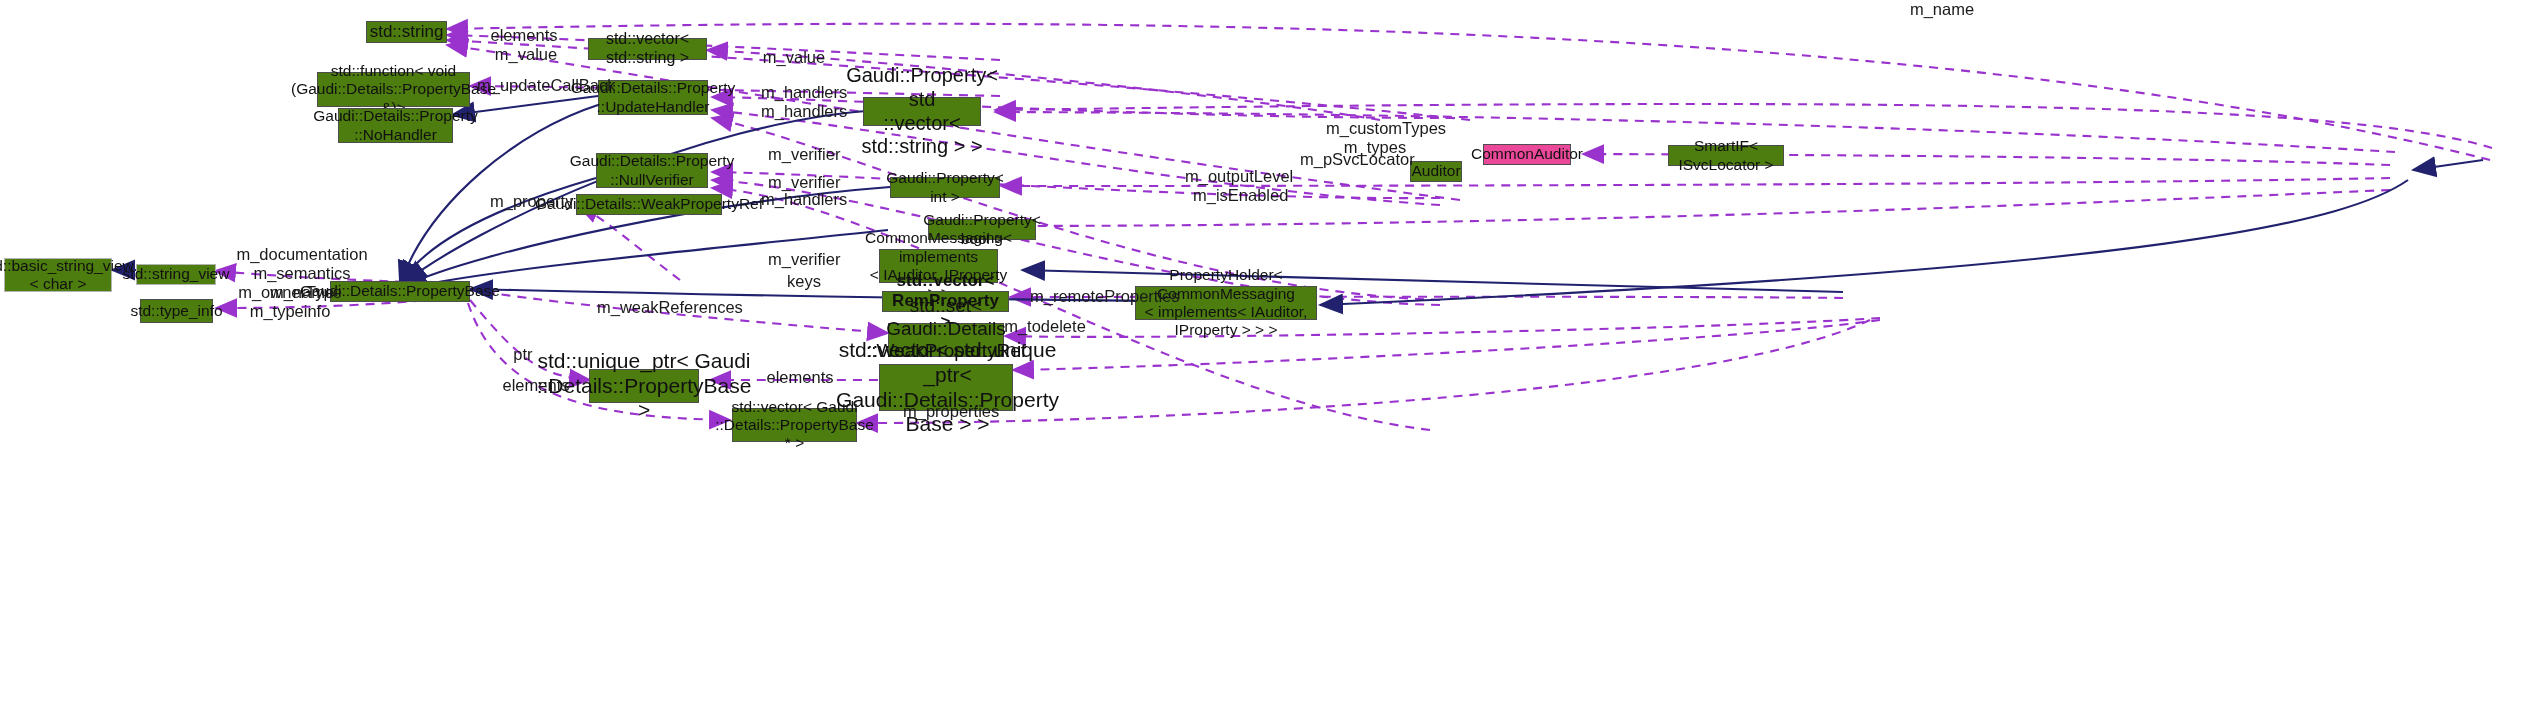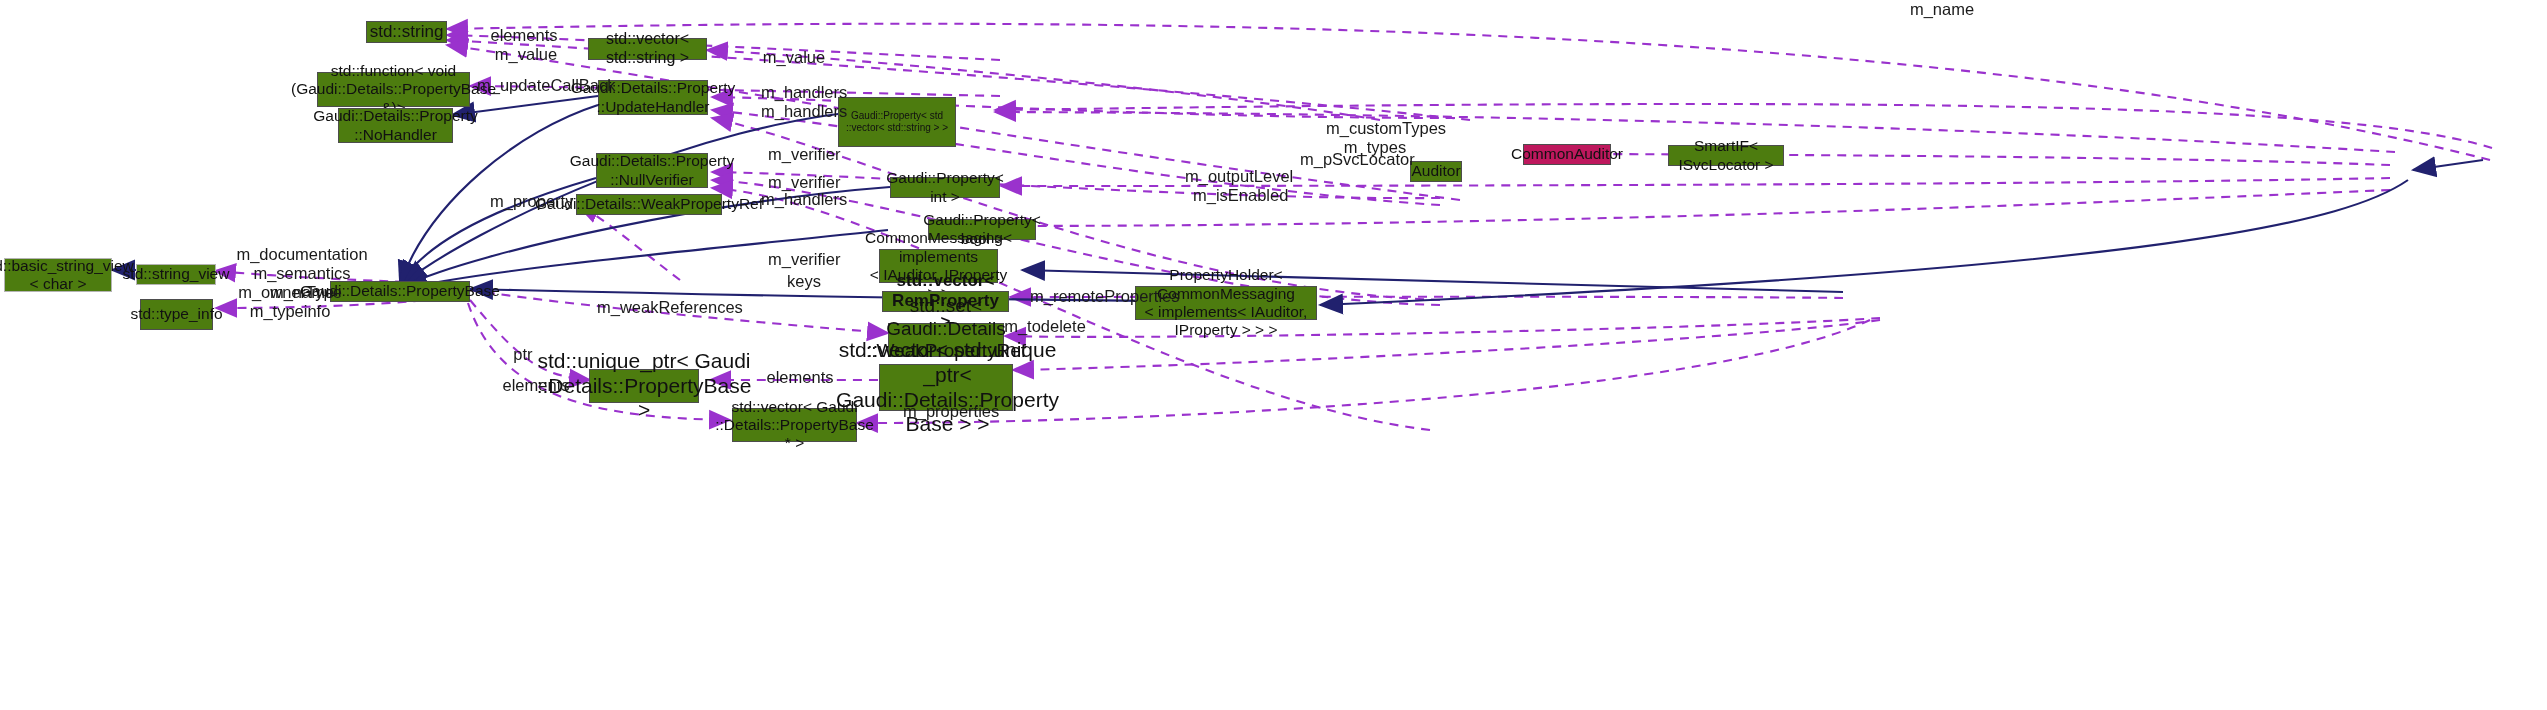--- a/index.html
+++ b/index.html
@@ -17,21 +17,21 @@
     align-items:center;
     justify-content:center;
     text-align:center;
     line-height:1.18;
     font-size:17px;
     white-space:pre-line;
     padding:2px 7px;
     z-index:5;
   }
   .node.light{border-color:#b4b4b4;}
-  .node.hi{background:#be185d;border-color:#4d4d4d;margin-left:40px;}
+  .node.hi{background:#ec4899;border-color:#4d4d4d;}
 
   .elabel{
     position:absolute;
     font-size:16.5px;
     color:#1a1a1a;
     white-space:pre-line;
     text-align:center;
     line-height:1.16;
     z-index:6;
     pointer-events:none;
@@ -144,21 +144,21 @@
 ::UpdateHandler</div>
 
   <div class="node" style="left:338px;top:108px;width:115px;height:35px;font-size:15.5px;">Gaudi::Details::Property
 ::NoHandler</div>
 
   <div class="node" style="left:596px;top:153px;width:112px;height:35px;font-size:15.5px;">Gaudi::Details::Property
 ::NullVerifier</div>
 
   <div class="node" style="left:576px;top:194px;width:146px;height:21px;font-size:15.5px;">Gaudi::Details::WeakPropertyRef</div>
 
-  <div class="node" style="left:838px;top:97px;width:118px;height:50px;font-size:10px;">Gaudi::Property&lt; std
+  <div class="node" style="left:863px;top:97px;width:118px;height:29px;font-size:20px;">Gaudi::Property&lt; std
 ::vector&lt; std::string &gt; &gt;</div>
 
   <div class="node" style="left:890px;top:177px;width:110px;height:21px;font-size:15.5px;">Gaudi::Property&lt; int &gt;</div>
 
   <div class="node" style="left:928px;top:219px;width:108px;height:21px;font-size:15.5px;">Gaudi::Property&lt; bool &gt;</div>
 
   <div class="node" style="left:1668px;top:145px;width:116px;height:21px;font-size:15.5px;">SmartIF&lt; ISvcLocator &gt;</div>
 
   <div class="node" style="left:1410px;top:161px;width:52px;height:21px;font-size:15.5px;">Auditor</div>
 
@@ -173,21 +173,21 @@
   <div class="node" style="left:882px;top:291px;width:127px;height:21px;font-size:17px;font-weight:bold;">std::vector&lt; RemProperty &gt;</div>
 
   <div class="node" style="left:888px;top:323px;width:116px;height:34px;font-size:19px;">std::set&lt; Gaudi::Details
 ::WeakPropertyRef * &gt;</div>
 
   <div class="node light" style="left:4px;top:258px;width:108px;height:34px;font-size:15.5px;">std::basic_string_view
 &lt; char &gt;</div>
 
   <div class="node light" style="left:136px;top:264px;width:80px;height:21px;font-size:15.5px;">std::string_view</div>
 
-  <div class="node" style="left:140px;top:299px;width:73px;height:31px;font-size:15.5px;">std::type_info</div>
+  <div class="node" style="left:140px;top:299px;width:73px;height:24px;font-size:15.5px;">std::type_info</div>
 
   <div class="node" style="left:330px;top:281px;width:140px;height:21px;font-size:15.5px;">Gaudi::Details::PropertyBase</div>
 
   <div class="node" style="left:589px;top:369px;width:110px;height:34px;font-size:21px;">std::unique_ptr&lt; Gaudi
 ::Details::PropertyBase &gt;</div>
 
   <div class="node" style="left:879px;top:364px;width:134px;height:47px;font-size:21px;padding-left:10px;">std::vector&lt; std::unique
 _ptr&lt; Gaudi::Details::Property
 Base &gt; &gt;</div>
 

